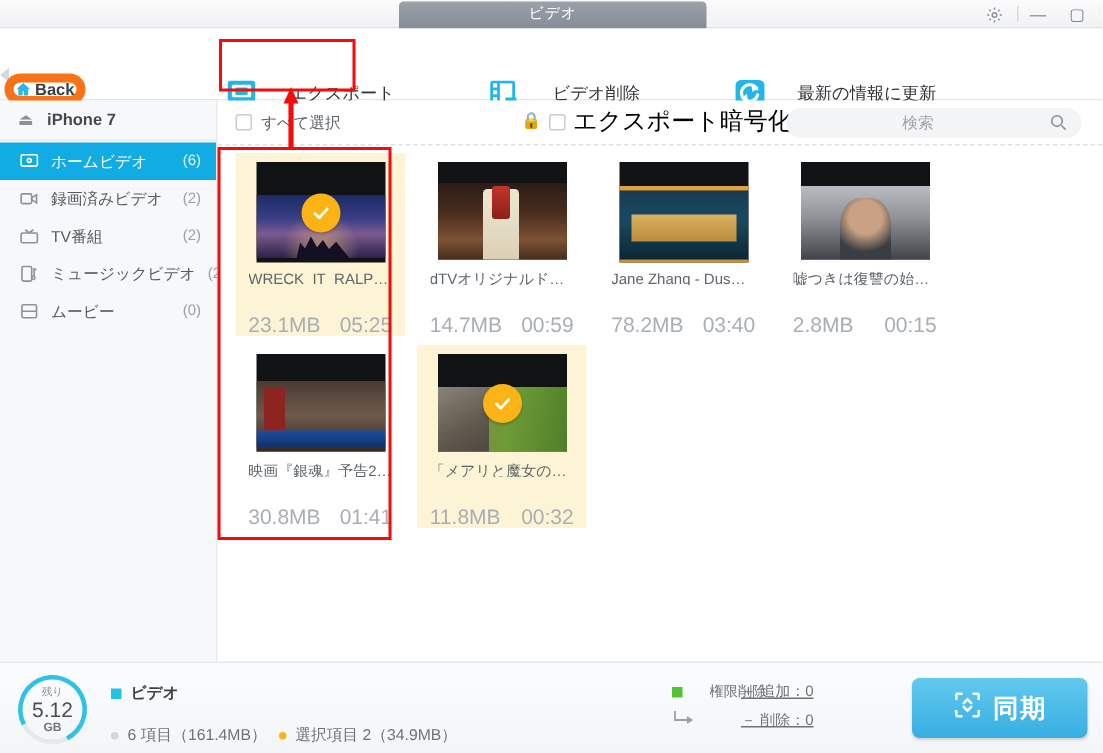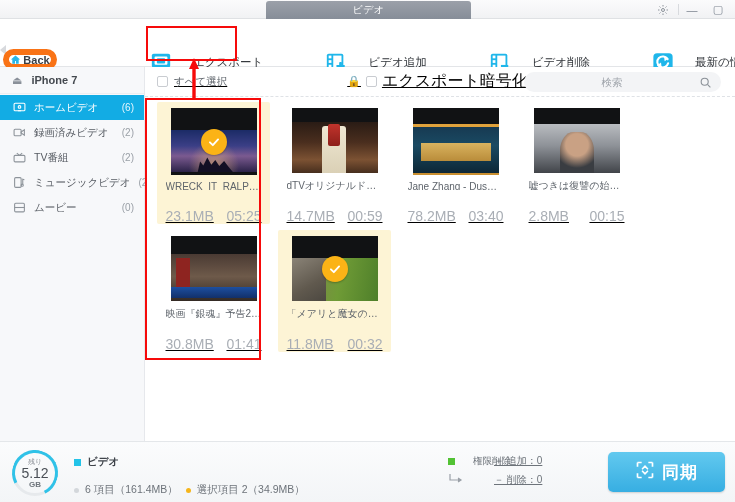--- a/index.html
+++ b/index.html
@@ -119,21 +119,20 @@
   }
   .nav-item.active .ncount { color: #e4f6fd; }
   .nav-item.active svg { stroke: #fff; }
   .nav-ic { width: 14px; height: 14px; flex: none; display:flex; align-items:center; justify-content:center;}
 
   
   .content {
     position: absolute; left: 145px; top: 67px;
     width: 590px; height: 374px;
     background: #ffffff;
-    text-decoration: underline;
   }
   .content-bar {
     position: relative;
     height: 30px;
     border-bottom: 1px dashed #dfe2e6;
     display: flex; align-items: center;
   }
   .cb-check {
     display:flex; align-items:center; gap:6px; margin-left: 12px;
   }
@@ -369,34 +368,20 @@
           <svg width="22" height="22" viewBox="0 0 24 24">
             <rect x="2" y="3" width="20" height="15" rx="2" fill="#1fb6ea"></rect>
             <rect x="5" y="6" width="14" height="9" rx="1" fill="#ffffff"></rect>
             <rect x="7.5" y="8" width="9" height="5.5" rx="1" fill="#1fb6ea"></rect>
             <rect x="9" y="19" width="6" height="2" rx="1" fill="#1fb6ea"></rect>
           </svg>
         </span>
         <span class="tl">エクスポート</span>
       </div>
 
-      <div class="tool-item">
-        <span class="tool-icon">
-          <svg width="22" height="22" viewBox="0 0 24 24">
-            <rect x="2" y="3" width="18" height="17" rx="2" fill="#1fb6ea"></rect>
-            <rect x="4" y="5" width="3" height="3" fill="#fff"></rect>
-              <rect x="4" y="10" width="3" height="3" fill="#fff"></rect>
-              <rect x="4" y="15" width="3" height="3" fill="#fff"></rect>
-            <rect x="9" y="5" width="9" height="13" fill="#fff"></rect>
-            <path d="M17 12v9M12.5 16.5h9" stroke="#1fb6ea" stroke-width="2.6" fill="none"></path>
-            <path d="M17 13v7M13.5 16.5h7" stroke="#1fb6ea" stroke-width="2.4" fill="none"></path>
-          </svg>
-        </span>
-        <span class="tl">ビデオ追加</span>
-      </div>
 
       <div class="tool-item">
         <span class="tool-icon">
           <svg width="22" height="22" viewBox="0 0 24 24">
             <rect x="2" y="3" width="18" height="17" rx="2" fill="#1fb6ea"></rect>
             <rect x="4" y="5" width="3" height="3" fill="#fff"></rect>
               <rect x="4" y="10" width="3" height="3" fill="#fff"></rect>
               <rect x="4" y="15" width="3" height="3" fill="#fff"></rect>
             <rect x="9" y="5" width="9" height="13" fill="#fff"></rect>
             <path d="M13 16.5h8" stroke="#1fb6ea" stroke-width="2.6" fill="none"></path>

